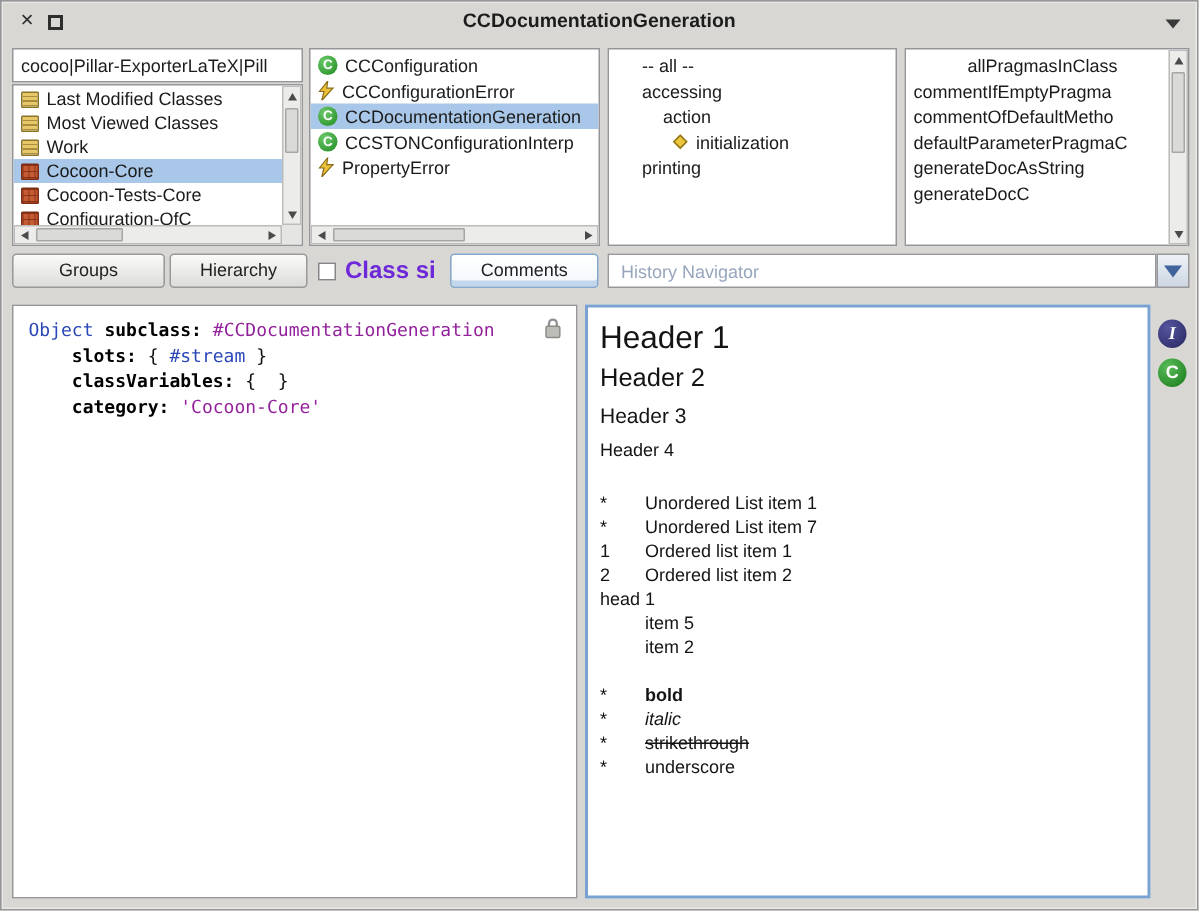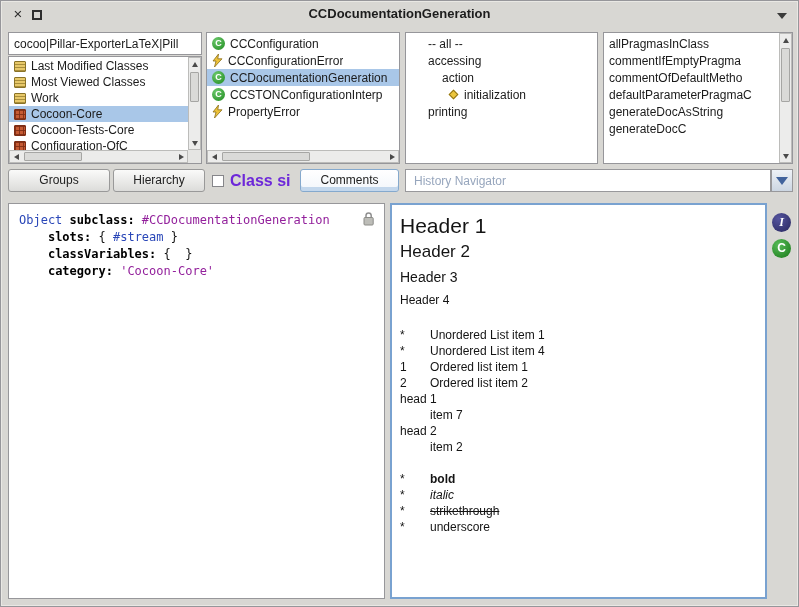--- a/index.html
+++ b/index.html
@@ -237,21 +237,21 @@
         </div>
         <div class="list-item" style="height: 17px;">
           <span class="ico ico-none"></span>
           <span class="lab">printing</span>
         </div>
       </div>
   </div>
 
   <div id="pane-methods" class="white-pane">
     <div id="method-list">
-        <div class="list-item" style="height: 17px;">
+        <div class="list-item" style="height: 17px; margin-left: 36px;">
           <span class="lab">allPragmasInClass</span>
         </div>
         <div class="list-item" style="height: 17px;">
           <span class="lab">commentIfEmptyPragma</span>
         </div>
         <div class="list-item" style="height: 17px;">
           <span class="lab">commentOfDefaultMetho</span>
         </div>
         <div class="list-item" style="height: 17px;">
           <span class="lab">defaultParameterPragmaC</span>
@@ -305,33 +305,32 @@
       <div class="cm-h2">Header 2</div>
       <div class="cm-h3">Header 3</div>
       <div class="cm-h4">Header 4</div>
       <div class="cm-spacer"></div>
       <div class="cm-line">
         <span class="cm-marker">*</span>
         <span>Unordered List item 1</span>
       </div>
       <div class="cm-line">
         <span class="cm-marker">*</span>
-        <span>Unordered List item 4</span>
+        <span>Unordered List item 7</span>
       </div>
       <div class="cm-line">
         <span class="cm-marker">1</span>
         <span>Ordered list item 1</span>
       </div>
       <div class="cm-line">
         <span class="cm-marker">2</span>
         <span>Ordered list item 2</span>
       </div>
       <div class="cm-plain">head 1</div>
-      <div class="cm-indent">item 7</div>
-      <div class="cm-plain">head 2</div>
+      <div class="cm-indent">item 5</div>
       <div class="cm-indent">item 2</div>
       <div class="cm-spacer"></div>
       <div class="cm-line">
         <span class="cm-marker">*</span>
         <span class="st-bold">bold</span>
       </div>
       <div class="cm-line">
         <span class="cm-marker">*</span>
         <span class="st-italic">italic</span>
       </div>

